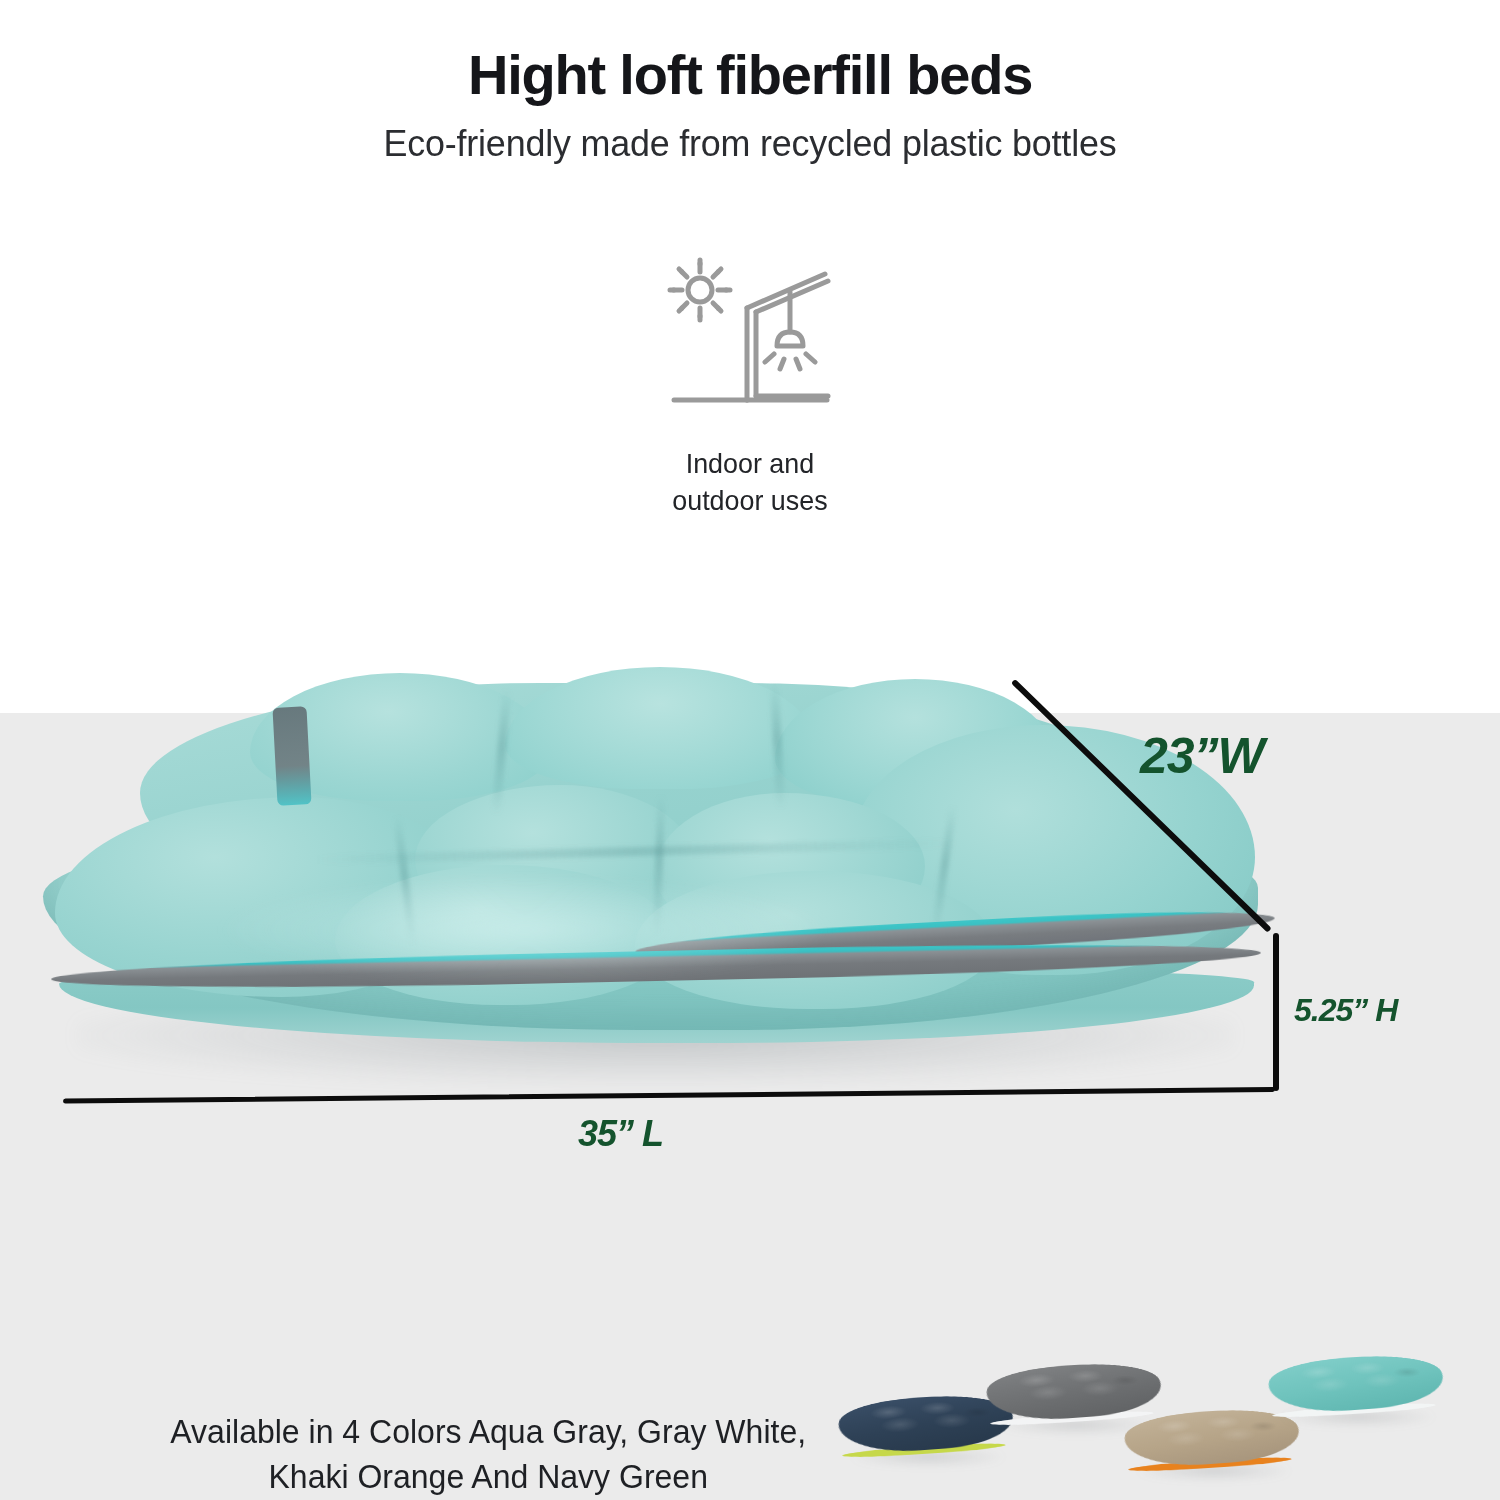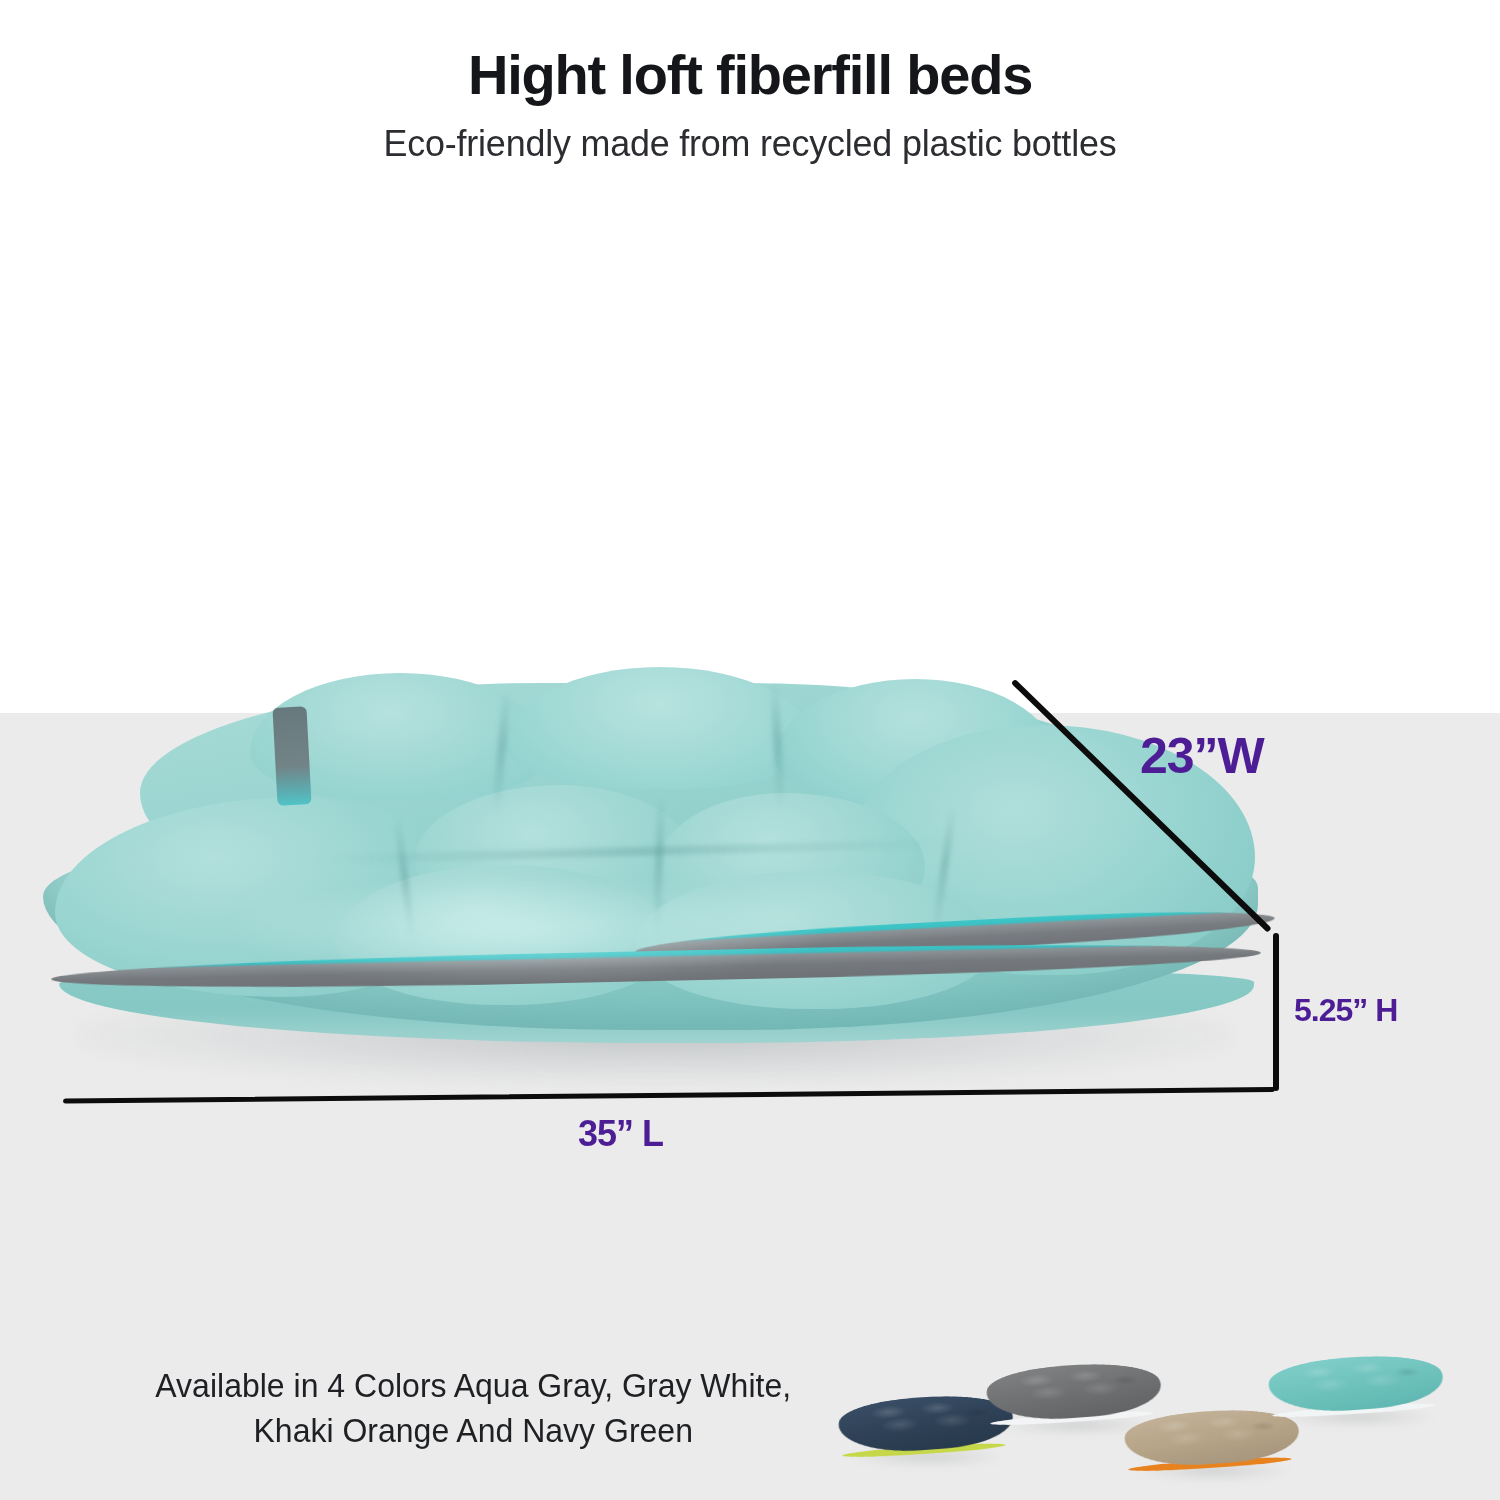--- a/index.html
+++ b/index.html
@@ -246,35 +246,36 @@
     left: 63px; top: 1087px;
     width: 1212px; height: 5px;
     background: #0c0c0c;
     transform-origin: 100% 50%;
     transform: rotate(-0.55deg);
     border-radius: 3px;
   }
   .dim-label {
     position: absolute;
     font-weight: bold;
-    color: #4c1d95;
+    color: #14532d;
     letter-spacing: -1px;
     white-space: nowrap;
+    font-style: italic;
   }
   .dim-w  { left: 1140px; top: 727px; font-size: 50px; }
   .dim-h  { left: 1294px; top: 992px; font-size: 32px; }
   .dim-l  { left: 578px;  top: 1113px; font-size: 36px; }
 
   
   .footer {
     position: absolute;
-    left: 1px; top: 1364px;
+    left: 16px; top: 1364px;
     width: 1364px; height: 136px;
     display: flex;
-    align-items: flex-start;
+    align-items: flex-end;
   }
   .footer-text {
     width: 830px;
     padding-left: 118px;
     font-size: 33px;
     font-weight: 300;
     line-height: 1.36;
     color: #1e2024;
     text-align: center;
     transform: scaleX(0.97);
@@ -333,20 +334,41 @@
   <div class="bg-lower"></div>
 
   <div class="header">
     <div class="title">Hight loft fiberfill beds</div>
     <div class="subtitle">Eco-friendly made from recycled plastic bottles</div>
   </div>
 
   <div class="features">
 
 
+    <div class="feature">
+      <div class="feature-icon">
+        <svg width="180" height="162" viewBox="0 0 180 162" fill="none" stroke="#9a9a9a" stroke-width="5" stroke-linecap="round" stroke-linejoin="round">
+          <circle cx="40" cy="34" r="12"></circle>
+          <path d="M40 8 v-0.5 M40 60 v0.5 M14 34 h-0.5 M66 34 h0.5 M22 16 l-0.4 -0.4 M58 52 l0.4 0.4 M58 16 l0.4 -0.4 M22 52 l-0.4 0.4"></path>
+          <path d="M40 4 v12 M40 52 v12 M10 34 h12 M58 34 h12 M19 13 l8 8 M53 47 l8 8 M61 13 l-8 8 M27 47 l-8 8"></path>
+          <path d="M87 52 l78 -34"></path>
+          <path d="M96 56 l72 -31"></path>
+          <path d="M87 52 v92"></path>
+          <path d="M96 56 v84"></path>
+          <path d="M96 140 h72"></path>
+          <path d="M87 144 h80"></path>
+          <path d="M14 144 h73"></path>
+          <path d="M130 36 v40"></path>
+          <path d="M117 90 q0 -14 13 -14 q13 0 13 14 z"></path>
+          <path d="M114 98 l-9 8 M124 103 l-4 10 M136 103 l4 10 M146 98 l9 8"></path>
+        </svg>
+      </div>
+      <div class="feature-label" style="white-space: pre-line;">Indoor and
+outdoor uses</div>
+    </div>
 
 
   </div>
 
   <div class="product-stage">
     <div class="bed">
       <div class="bed-shadow"></div>
       <div class="bed-skirt"></div>
       <div class="bed-base"></div>
       <div class="bed-top"></div>

